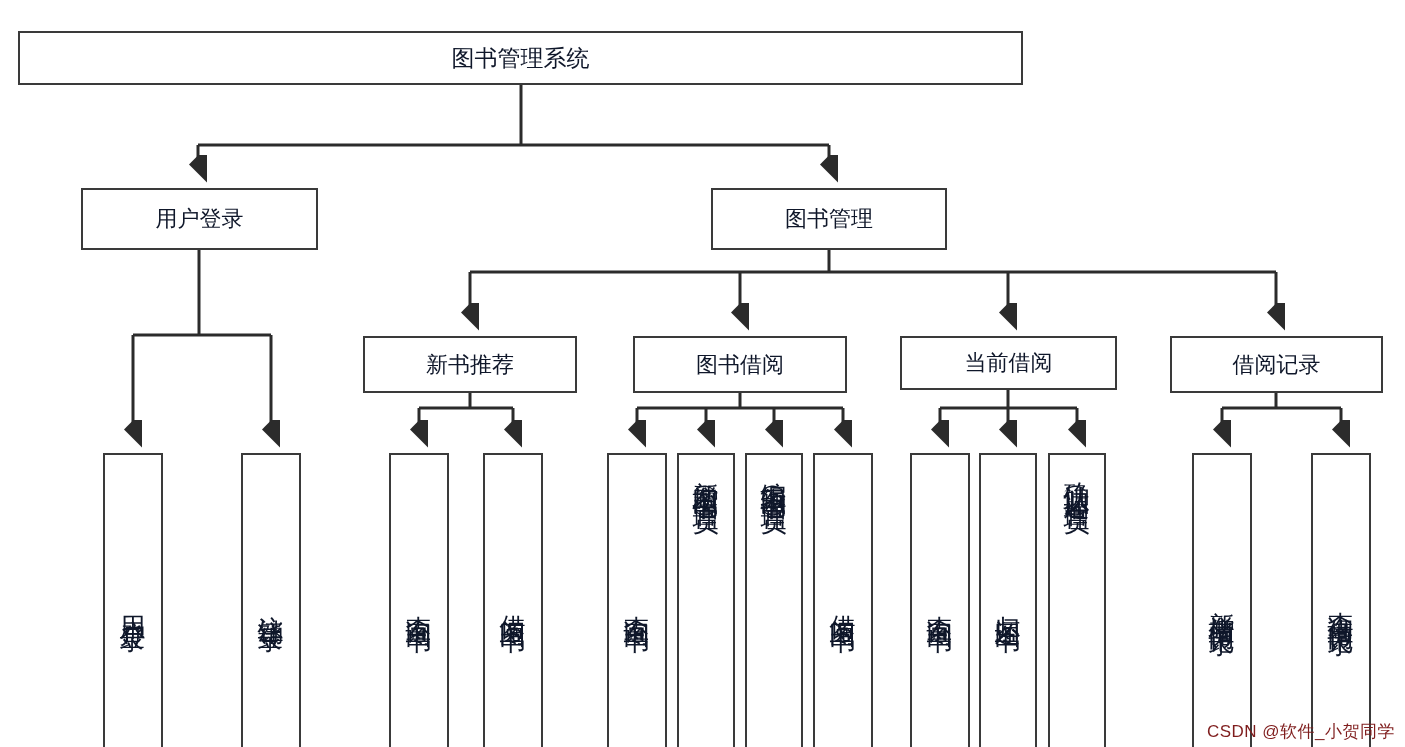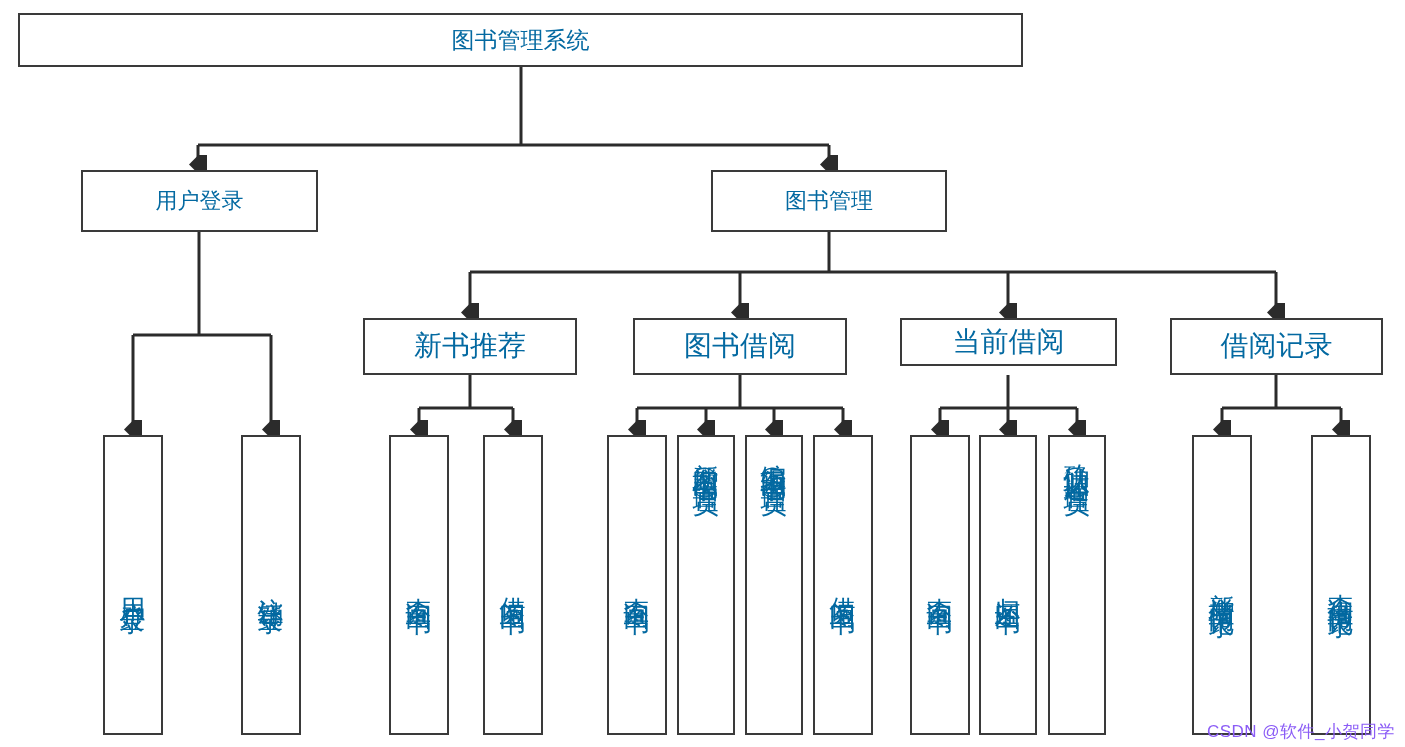--- a/index.html
+++ b/index.html
@@ -14,28 +14,29 @@
   svg.edges { position:absolute; left:0; top:0; width:1405px; height:747px; }
 
   .node {
     position:absolute;
     box-sizing:border-box;
     background:#ffffff;
     border:2px solid #3a3a3a;
     display:flex;
     align-items:center;
     justify-content:center;
-    color:#0369a1;
+    color:#0f172a;
     z-index:2;
+    margin-top:18px;
   }
   .node-label { line-height:1.15; white-space:nowrap; }
 
   .level-root .node-label { font-size:23px; }
   .level-2 .node-label   { font-size:22px; }
-  .level-3 .node-label   { font-size:28px; }
+  .level-3 .node-label   { font-size:22px; }
 
   .leaf {
     align-items:flex-start;
     justify-content:center;
     padding-top:0;
   }
   .leaf .node-label {
     writing-mode:vertical-rl;
     text-orientation:upright;
     font-size:26px;
@@ -43,21 +44,21 @@
     line-height:1;
     white-space:nowrap;
   }
   .leaf.center .node-label { margin-top:auto; margin-bottom:auto; }
   .leaf.top .node-label    { margin-top:6px; }
 
   #watermark {
     position:absolute;
     right:10px; bottom:4px;
     font-size:17px;
-    color:#8b5cf6;
+    color:#7f1d1d;
     letter-spacing:0.5px;
     z-index:5;
     white-space:nowrap;
   }
 </style>
 </head>
 <body>
 
 <div id="diagram">
 
@@ -121,21 +122,21 @@
   <div class="node level-2" style="left:711px; top:170px; width:236px; height:62px;text-align:right;">
     <span class="node-label">图书管理</span>
   </div>
 
   <div class="node level-3" style="left:363px; top:318px; width:214px; height:57px;">
     <span class="node-label">新书推荐</span>
   </div>
   <div class="node level-3" style="left:633px; top:318px; width:214px; height:57px;text-align:center;">
     <span class="node-label">图书借阅</span>
   </div>
-  <div class="node level-3" style="left:900px; top:318px; width:217px; height:48px;">
+  <div class="node level-3" style="left:900px; top:318px; width:217px; height:54px;">
     <span class="node-label">当前借阅</span>
   </div>
   <div class="node level-3" style="left:1170px; top:318px; width:213px; height:57px;text-align:center;">
     <span class="node-label">借阅记录</span>
   </div>
 
   <div class="node leaf center" style="left:103px; top:435px; width:60px; height:300px;">
     <span class="node-label">用户登录</span>
   </div>
   <div class="node leaf center" style="left:241px; top:435px; width:60px; height:300px;">

